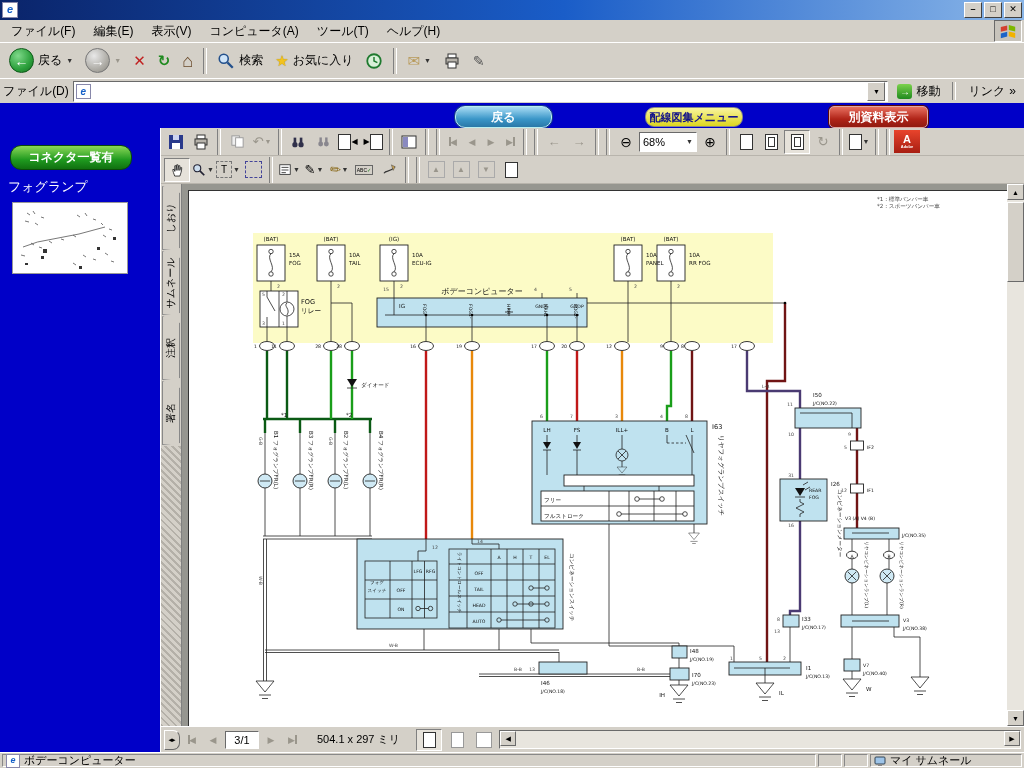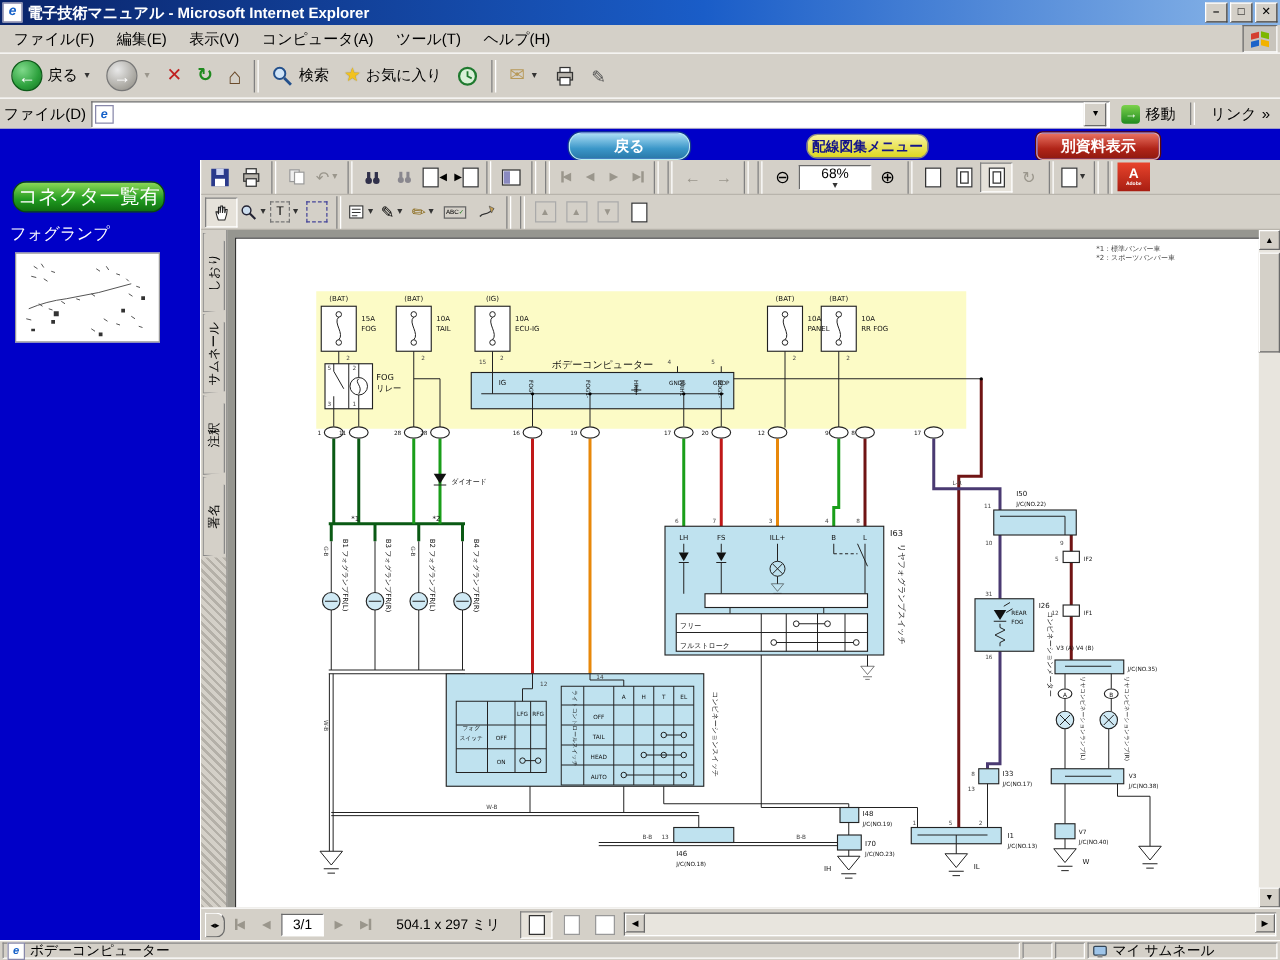--- a/index.html
+++ b/index.html
@@ -44,32 +44,32 @@
   
   .content{left:0;top:103px;width:1024px;height:649px;background:#0000C8;}
   .pill{position:absolute;display:flex;align-items:center;justify-content:center;font-weight:bold;cursor:default;}
   .p-back{left:455px;top:3px;width:95px;height:20px;border-radius:10px;color:#fff;font-size:12px;
           background:linear-gradient(#a8dcf4,#3a96c8 60%,#2a78a8);border:1px solid #bee;box-shadow:0 0 0 1px #123a8a;}
   .p-wire{left:645px;top:4px;width:96px;height:18px;border-radius:9px;color:#14148a;font-size:11px;
           background:linear-gradient(#f8f4a0,#ded61e);border:1px solid #888;}
   .p-doc{left:829px;top:3px;width:97px;height:20px;border-radius:5px;color:#fff;font-size:12px;
          background:linear-gradient(#e87060,#b02418 60%,#901a10);border:1px solid #e0a8a0;box-shadow:0 0 0 1px #5a0808;}
   .sidebar{position:absolute;left:0;top:25px;width:160px;height:624px;}
-  .gbtn{margin:17px 0 0 10px;width:120px;height:23px;border-radius:11px;color:#fff;font-weight:normal;font-size:16px;
+  .gbtn{margin:17px 0 0 10px;width:120px;height:23px;border-radius:11px;color:#fff;font-weight:bold;font-size:12px;
         background:linear-gradient(#8cd858,#1f9a1f 60%,#107010);border:1px solid #0a4a0a;display:flex;align-items:center;justify-content:center;}
   .syslabel{margin:8px 0 0 8px;color:#fff;font-size:13px;}
   .thumb{margin:6px 0 0 12px;width:114px;height:70px;background:#fff;border:1px solid #999;}
   
   .viewer{position:absolute;left:160px;top:25px;width:864px;height:624px;background:#D4D0C8;border-left:1px solid #fff;box-sizing:border-box;}
   .acrotb{display:flex;align-items:center;height:28px;box-sizing:border-box;padding:0 3px;gap:1px;border-bottom:1px solid #b8b4ac;}
   .ab{width:24px;height:22px;display:flex;align-items:center;justify-content:center;font-size:13px;position:relative;}
   .ab .caret{margin-left:1px;}
   .dis{color:#9a968c;}
   .combo{width:50px;height:18px;background:#fff;border:1px solid;border-color:#6a6a6a #fff #fff #6a6a6a;
-         display:flex;align-items:center;justify-content:space-between;font-size:11px;padding:0 3px;flex-direction:column;}
+         display:flex;align-items:center;justify-content:space-between;font-size:11px;padding:0 3px;}
   .pgic{width:11px;height:14px;border:1px solid #333;background:#fff;position:relative;}
   .pgic.inner:after{content:"";position:absolute;left:2px;top:2px;right:2px;bottom:2px;border:1px solid #333;}
   .adobe{width:26px;height:23px;background:linear-gradient(#e8442c,#a81e12);color:#fff;display:flex;flex-direction:column;
          align-items:center;justify-content:center;font-weight:bold;line-height:1;}
   .adobe .A{font-size:11px;} .adobe .sub{font-size:4px;}
   .acromain{position:absolute;left:0;top:56px;right:0;bottom:26px;display:flex;}
   .tabstrip{width:21px;background:#D4D0C8;position:relative;border-right:1px solid #808080;box-sizing:border-box;}
   .vtab{position:absolute;left:1px;width:18px;height:64px;background:#D4D0C8;border:1px solid #888;box-sizing:border-box;
         clip-path:polygon(0 0,100% 7px,100% calc(100% - 2px),0 100%);}
   .vtab span{position:absolute;top:50%;left:50%;transform:translate(-50%,-50%) rotate(-90deg);white-space:nowrap;font-size:10px;}
@@ -117,21 +117,20 @@
   .wm{stroke:#701414;stroke-width:2.4;fill:none;}
   .wp{stroke:#4a3a72;stroke-width:2.4;fill:none;}
 </style>
 </head>
 <body>
 
 <div id="root">
 
   <div class="abs titlebar">
     <span class="ieico">e</span>
-    <span class="ttl">電子技術マニュアル - Microsoft Internet Explorer</span>
     <span class="tbtns">
       <span class="tb">–</span>
       <span class="tb">□</span>
       <span class="tb">✕</span>
     </span>
   </div>
 
   <div class="abs menubar">
     <span class="mitem">ファイル(F)</span>
     <span class="mitem">編集(E)</span>

